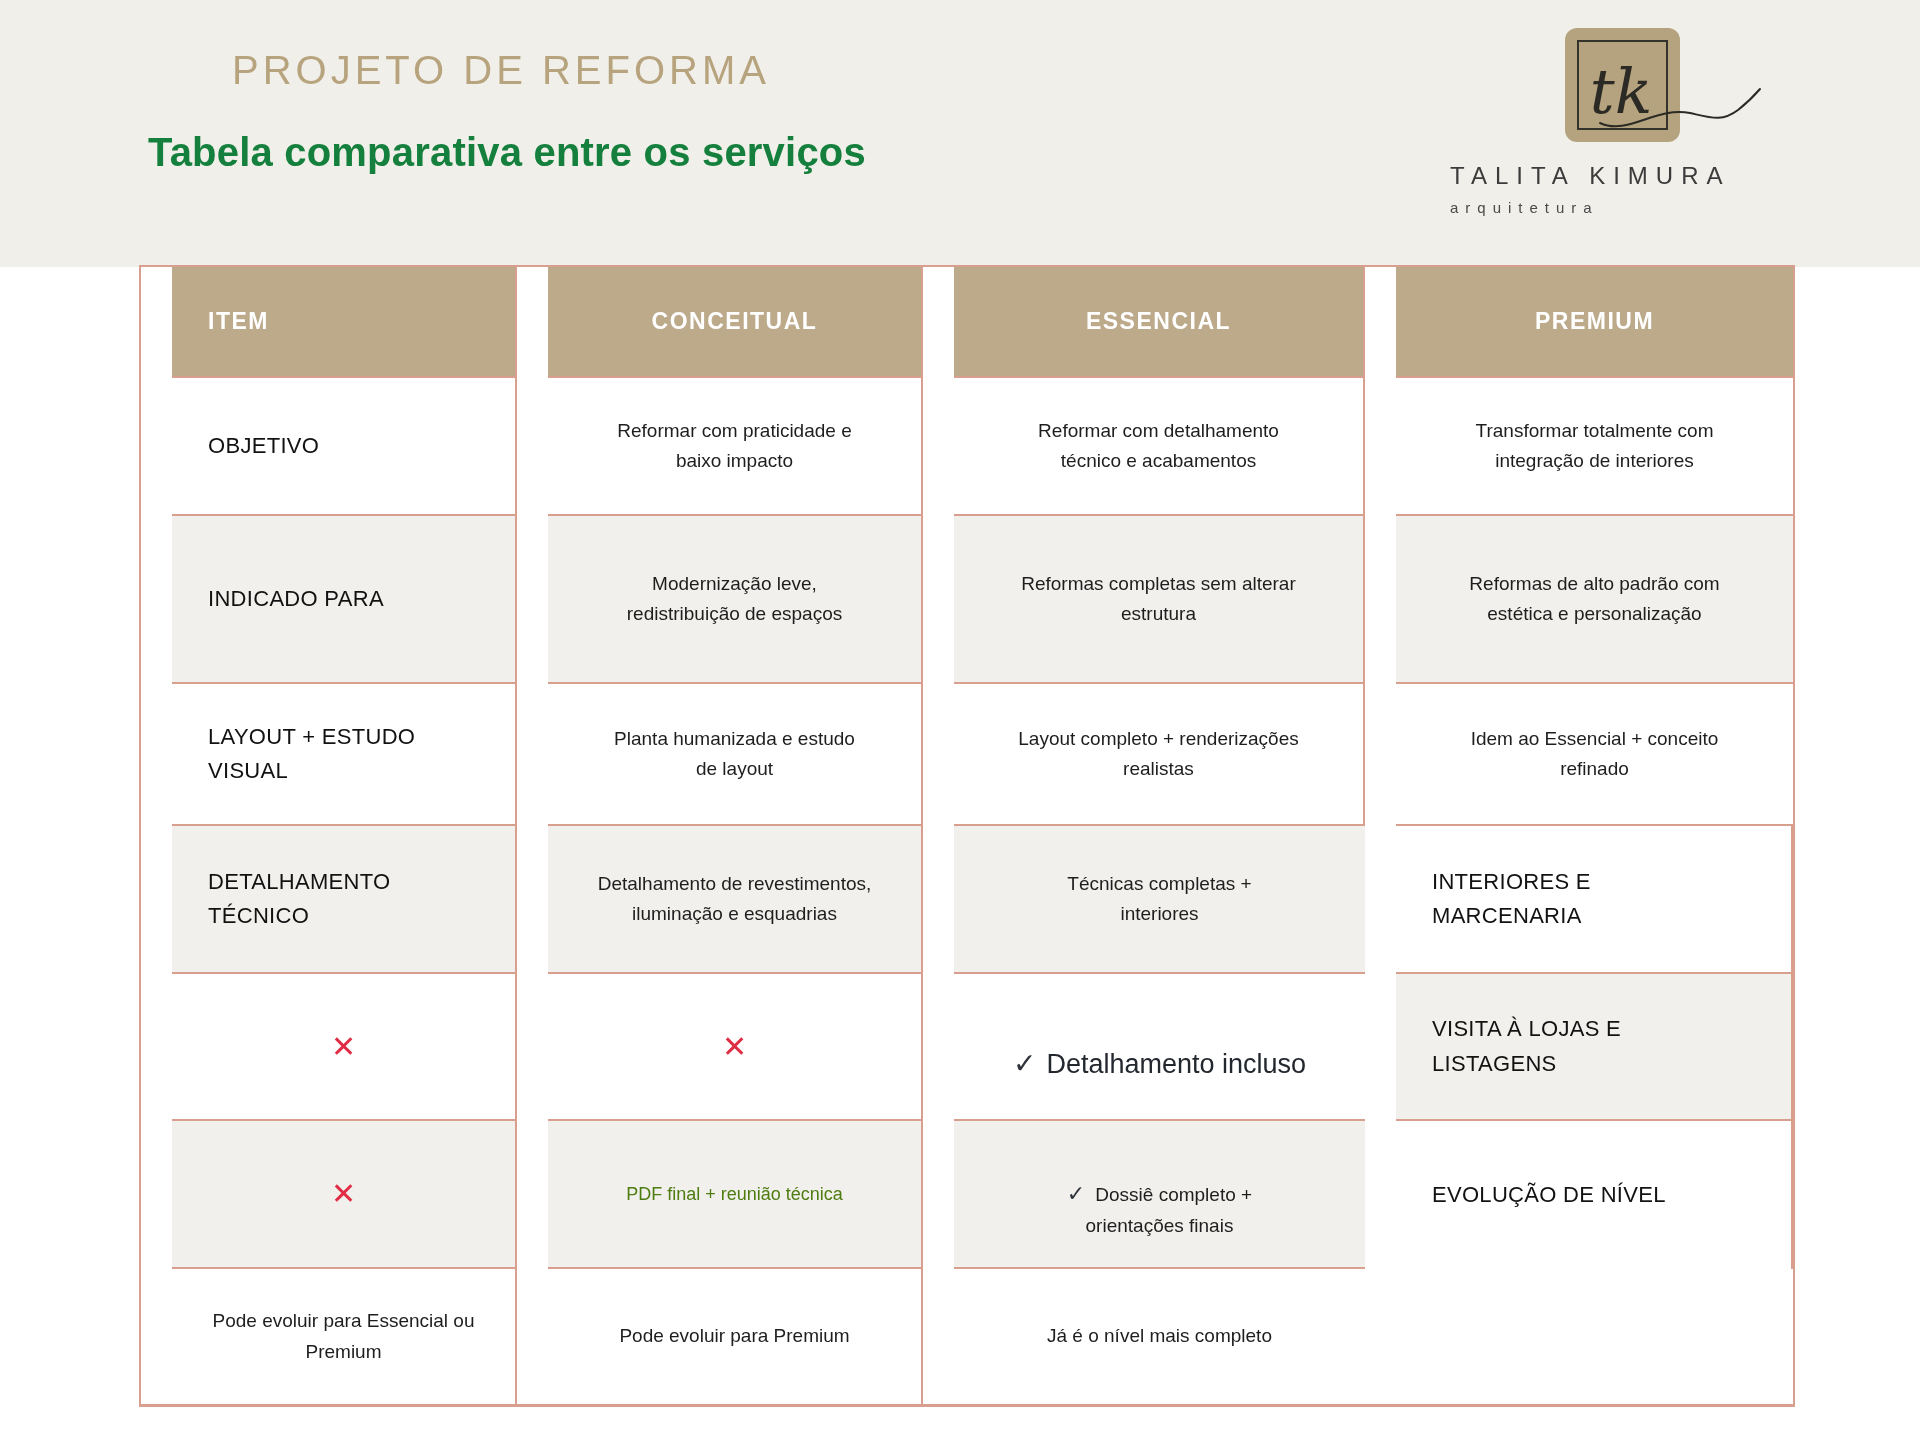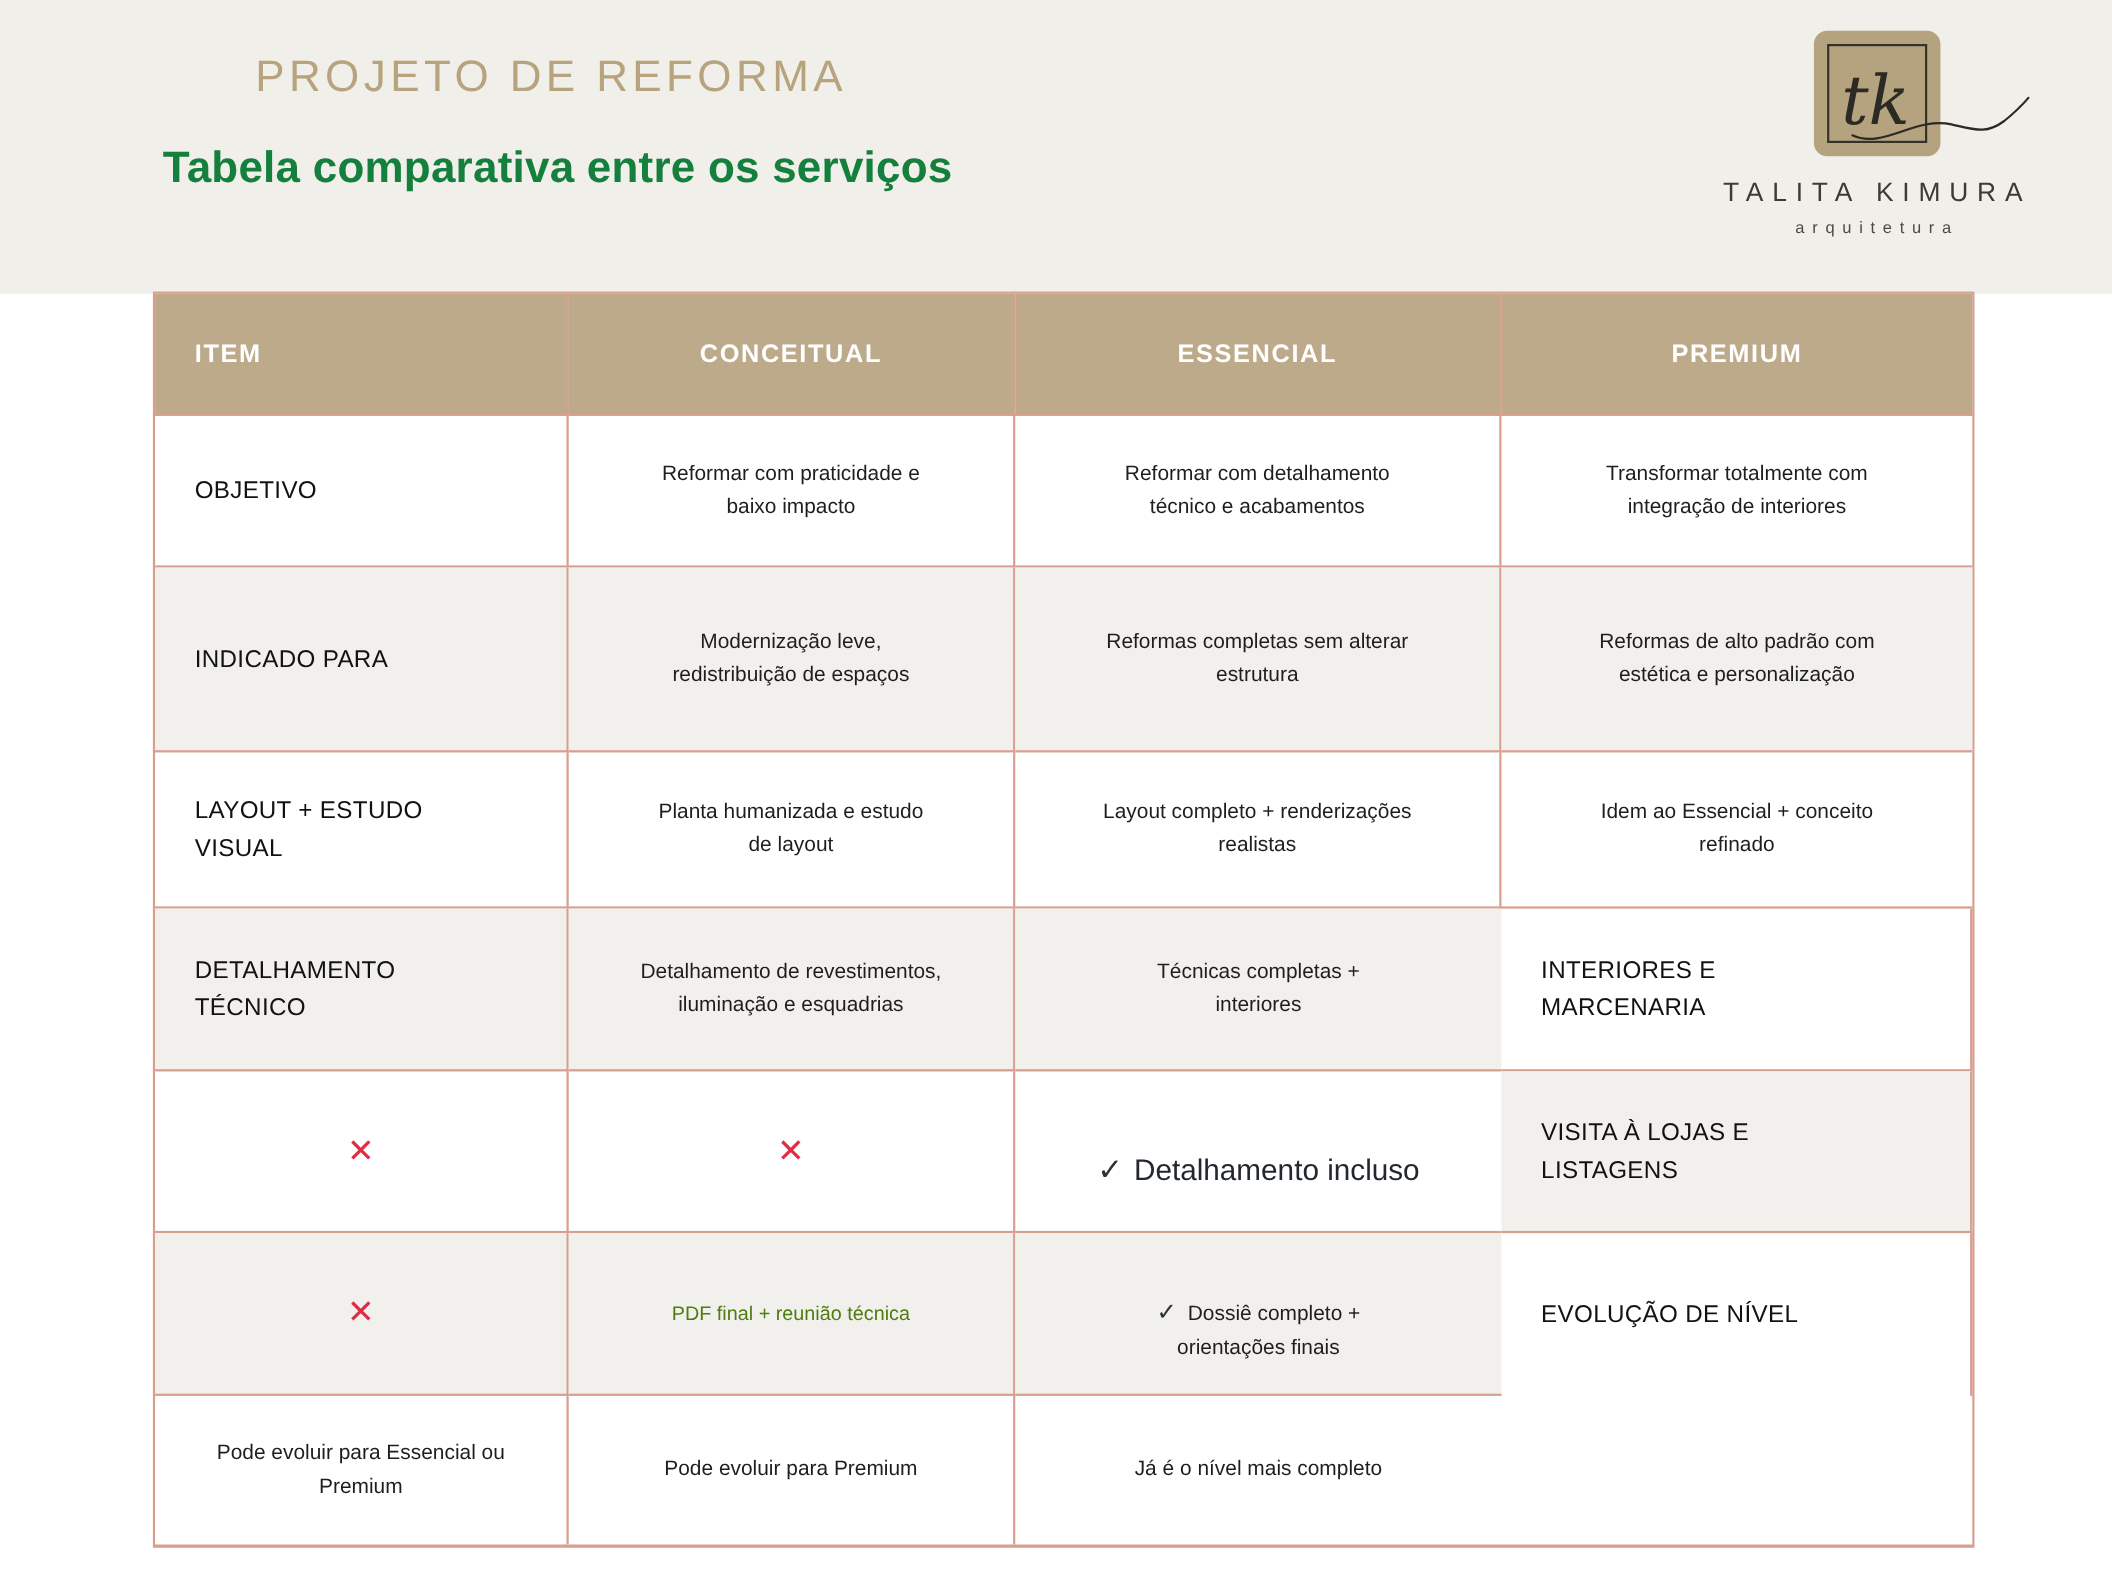--- a/index.html
+++ b/index.html
@@ -15,35 +15,35 @@
   }
   .band{position:absolute;left:0;top:0;width:1920px;height:267px;background:var(--band)}
   .eyebrow{
     position:absolute;left:232px;top:50px;font-size:40px;line-height:1;
     letter-spacing:4px;color:var(--accent);font-weight:400;
   }
   .title{
     position:absolute;left:148px;top:130px;font-size:40px;line-height:1.1;
     font-weight:600;color:#15803d;letter-spacing:0.2px;
   }
-  .brand{position:absolute;left:1534px;top:26px;width:345px;text-align:center}
+  .brand{position:absolute;left:1450px;top:26px;width:345px;text-align:left}
   .brand svg{display:block;margin:0 auto}
   .brand-name{margin-top:16px;font-size:24px;letter-spacing:8px;color:var(--brand);font-weight:400}
   .brand-sub{margin-top:9px;font-size:15px;letter-spacing:7px;color:#4a4a4a}
 
   .grid{
     position:absolute;left:139px;top:265px;width:1656px;height:1142px;
     display:grid;background:#fff;
     grid-template-columns:376px 406px 442px 428px;
     grid-template-rows:111px 138px 168px 142px 148px 147px 148px 135px;
     border:2px solid var(--line);border-bottom-width:3px;
   }
   .c{
     border-right:2px solid var(--line);border-bottom:2px solid var(--line);
-    display:flex;align-items:center;justify-content:center;
+    display:flex;align-items:center;justify-content:center;margin-left:31px;
   }
   .lc{border-right:none}
   .lr{border-bottom:none}
   .alt{background:var(--rowalt)}
   .th{
     background:var(--tan);color:#ffffff;font-weight:bold;font-size:23px;
     letter-spacing:1.5px;text-transform:uppercase;
   }
   .th-first{justify-content:flex-start;padding-left:36px}
   .rl{

